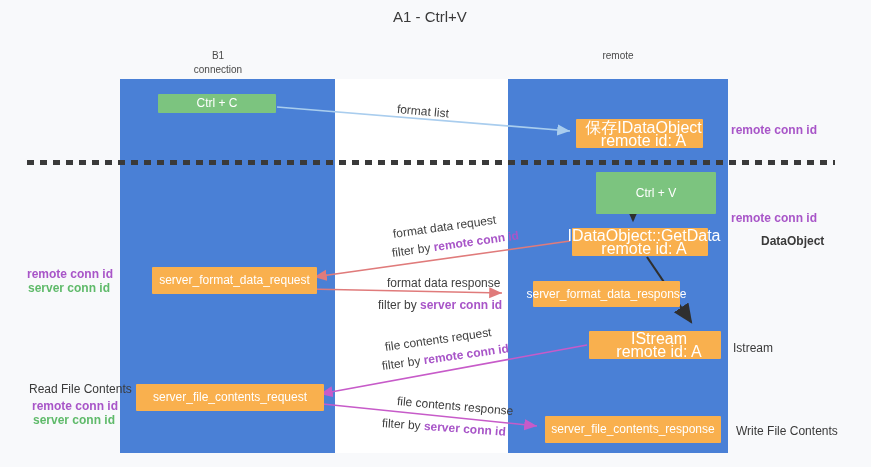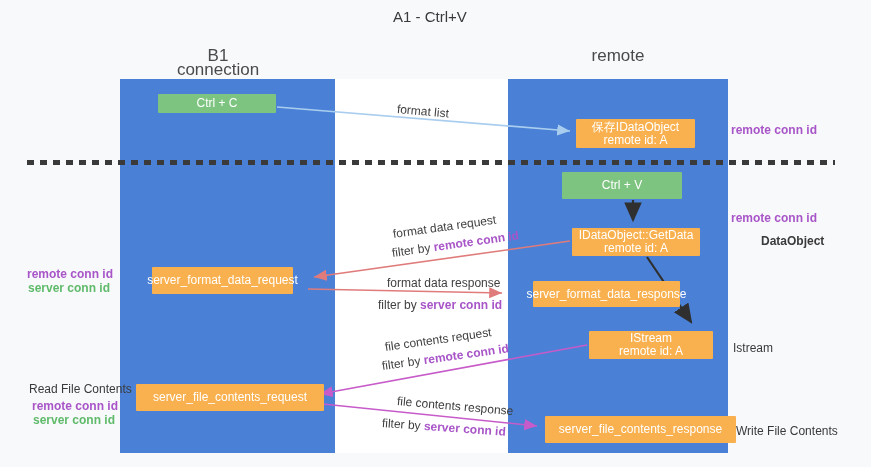--- a/index.html
+++ b/index.html
@@ -10,33 +10,33 @@
     color:#3C3C3C;
   }
   .lane-gap { position:absolute; left:335px; top:79px; width:173px; height:374px; background:#FFFFFF; }
   .column { position:absolute; top:79px; height:374px; background:#4A80D6; }
   .col-left  { left:120px; width:215px; }
   .col-right { left:508px; width:220px; }
 
   .title { position:absolute; top:7px; left:230px; width:400px; text-align:center;
            font-size:15px; line-height:20px; color:#3A3A3A; }
 
-  .col-header { position:absolute; text-align:center; font-size:17px; line-height:14px; color:#4A4A4A; }
+  .col-header { position:absolute; text-align:center; font-size:10px; line-height:14px; color:#4A4A4A; }
   .hdr-left  { left:148px; top:49px; width:140px; }
   .hdr-right { left:548px; top:49px; width:140px; }
 
   .dashed-line { position:absolute; left:27px; top:160px; width:808px; height:5px;
     background:repeating-linear-gradient(90deg,#3A3A3A 0 7px,transparent 7px 13px); }
 
   .node { position:absolute; display:flex; flex-direction:column; align-items:center;
           justify-content:center; color:#FFFFFF; text-align:center; font-size:12px;
           line-height:13px; border-radius:1px; }
   .node.green  { background:#7CC47F; }
   .node.orange { background:#F9B04E; }
-  .node.two-line { font-size:12px; }
+  .node.two-line { font-size:16px;padding-left:8px; }
 
   .flow-label { position:absolute; font-size:12px; color:#3F3F3F; white-space:nowrap;
                 transform-origin:left center; }
   .tilt-up   { transform:rotate(-8deg); }
   .tilt-dn   { transform:rotate(5deg); }
   .tilt-dn2  { transform:rotate(4deg); }
 
   .side-label { position:absolute; font-size:12px; white-space:nowrap; }
   .purple { color:#A855C8; font-weight:bold; }
   .greentx { color:#5FBA6A; font-weight:bold; }
@@ -94,47 +94,47 @@
 
   <div class="node green" style="left:158px;top:94px;width:118px;height:19px;">
     <span>Ctrl + C</span>
   </div>
 
   <div class="node orange two-line" style="left:576px;top:119px;width:119px;height:29px;">
     <div>保存IDataObject</div>
     <div>remote id: A</div>
   </div>
 
-  <div class="node green" style="left:562px;top:172px;width:120px;height:27px;">
+  <div class="node green" style="left:596px;top:172px;width:120px;height:42px;">
     <span>Ctrl + V</span>
   </div>
 
   <div class="node orange two-line" style="left:572px;top:228px;width:128px;height:28px;">
     <div>IDataObject::GetData</div>
     <div>remote id: A</div>
   </div>
 
-  <div class="node orange" style="left:152px;top:267px;width:141px;height:27px;">
+  <div class="node orange" style="left:152px;top:267px;width:165px;height:27px;">
     <span>server_format_data_request</span>
   </div>
 
   <div class="node orange" style="left:533px;top:281px;width:147px;height:26px;">
     <span>server_format_data_response</span>
   </div>
 
   <div class="node orange two-line" style="left:589px;top:331px;width:124px;height:28px;">
     <div>IStream</div>
     <div>remote id: A</div>
   </div>
 
   <div class="node orange" style="left:136px;top:384px;width:188px;height:27px;">
     <span>server_file_contents_request</span>
   </div>
 
-  <div class="node orange" style="left:545px;top:416px;width:191px;height:27px;">
+  <div class="node orange" style="left:545px;top:416px;width:176px;height:27px;">
     <span>server_file_contents_response</span>
   </div>
 
   <div class="flow-label tilt-dn" style="left:397px;top:102px;">format list</div>
 
   <div class="flow-label tilt-up" style="left:393px;top:227px;">format data request</div>
   <div class="flow-label tilt-up" style="left:392px;top:246px;">
     <span>filter by </span><span class="purple">remote conn id</span>
   </div>
 

